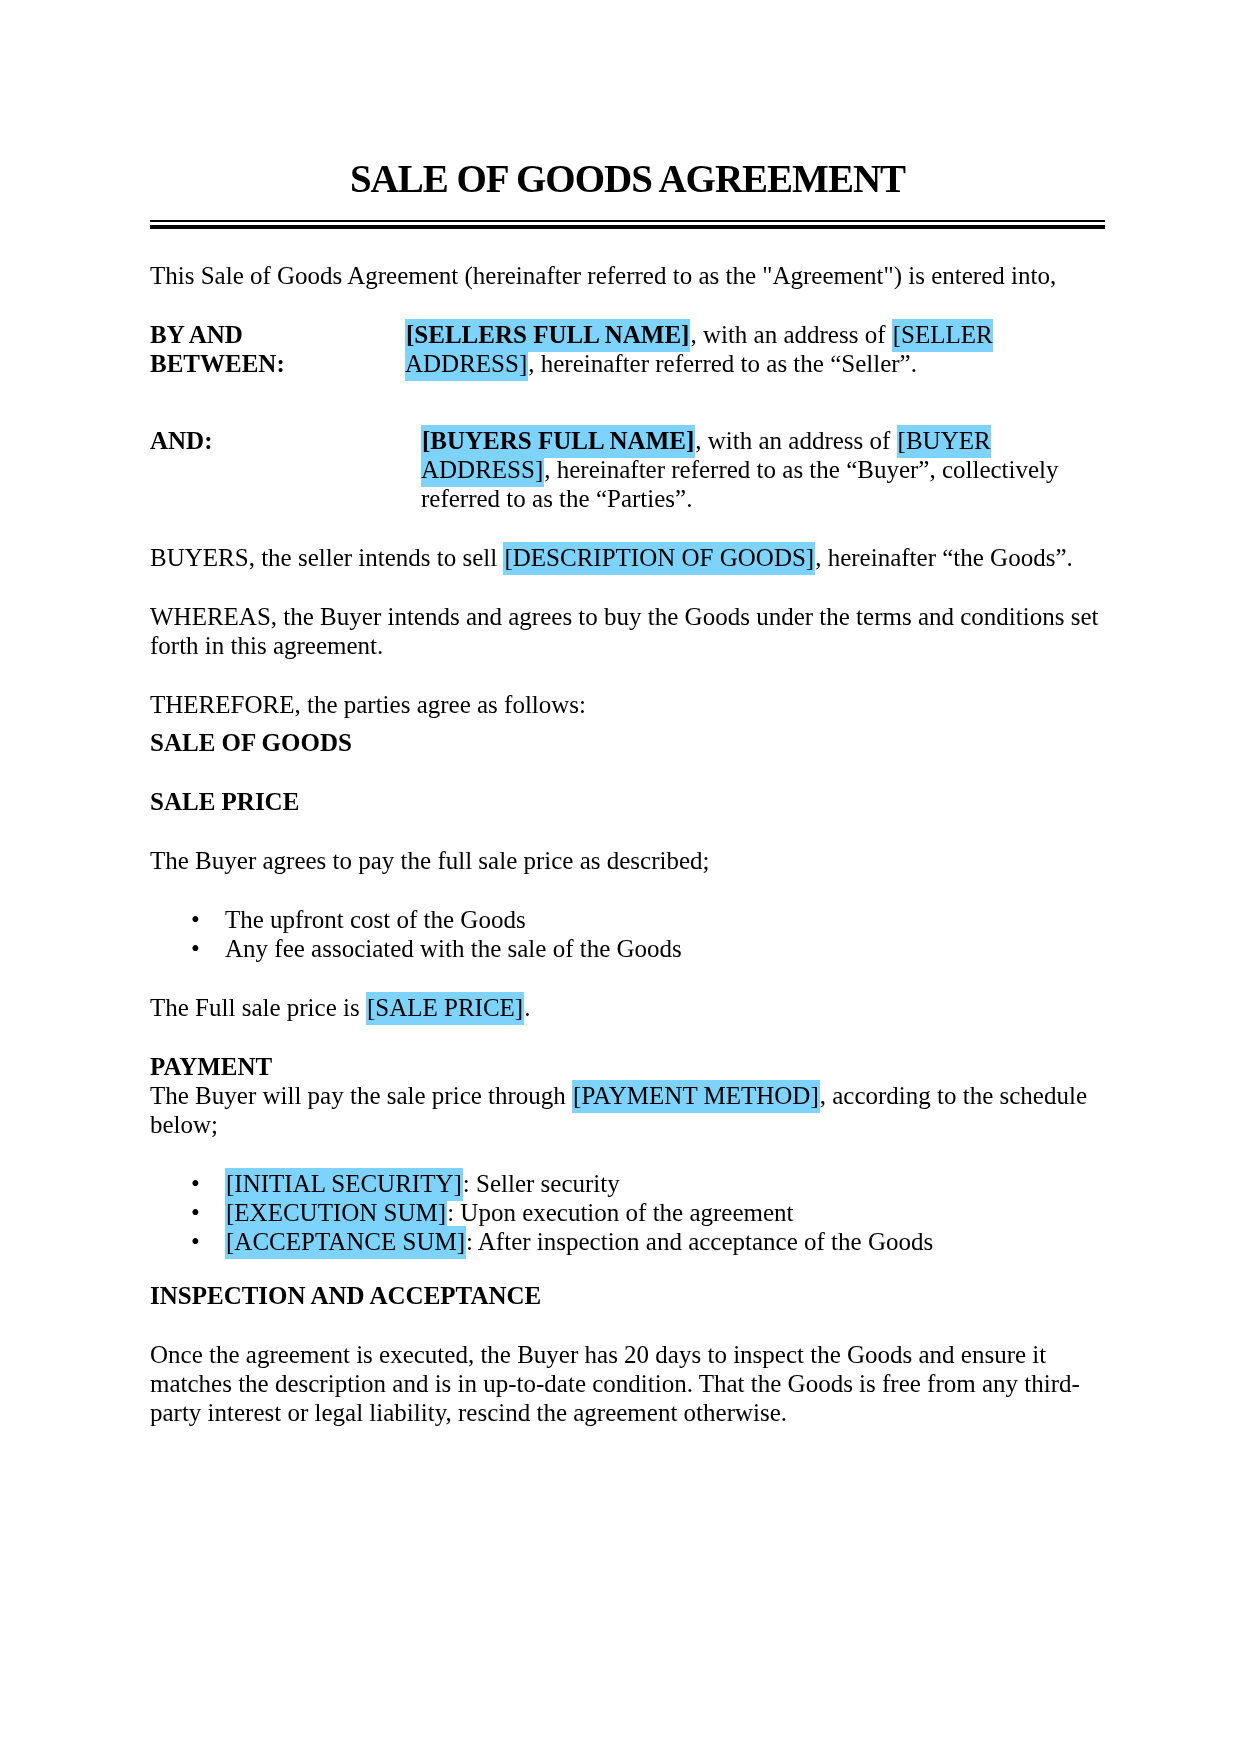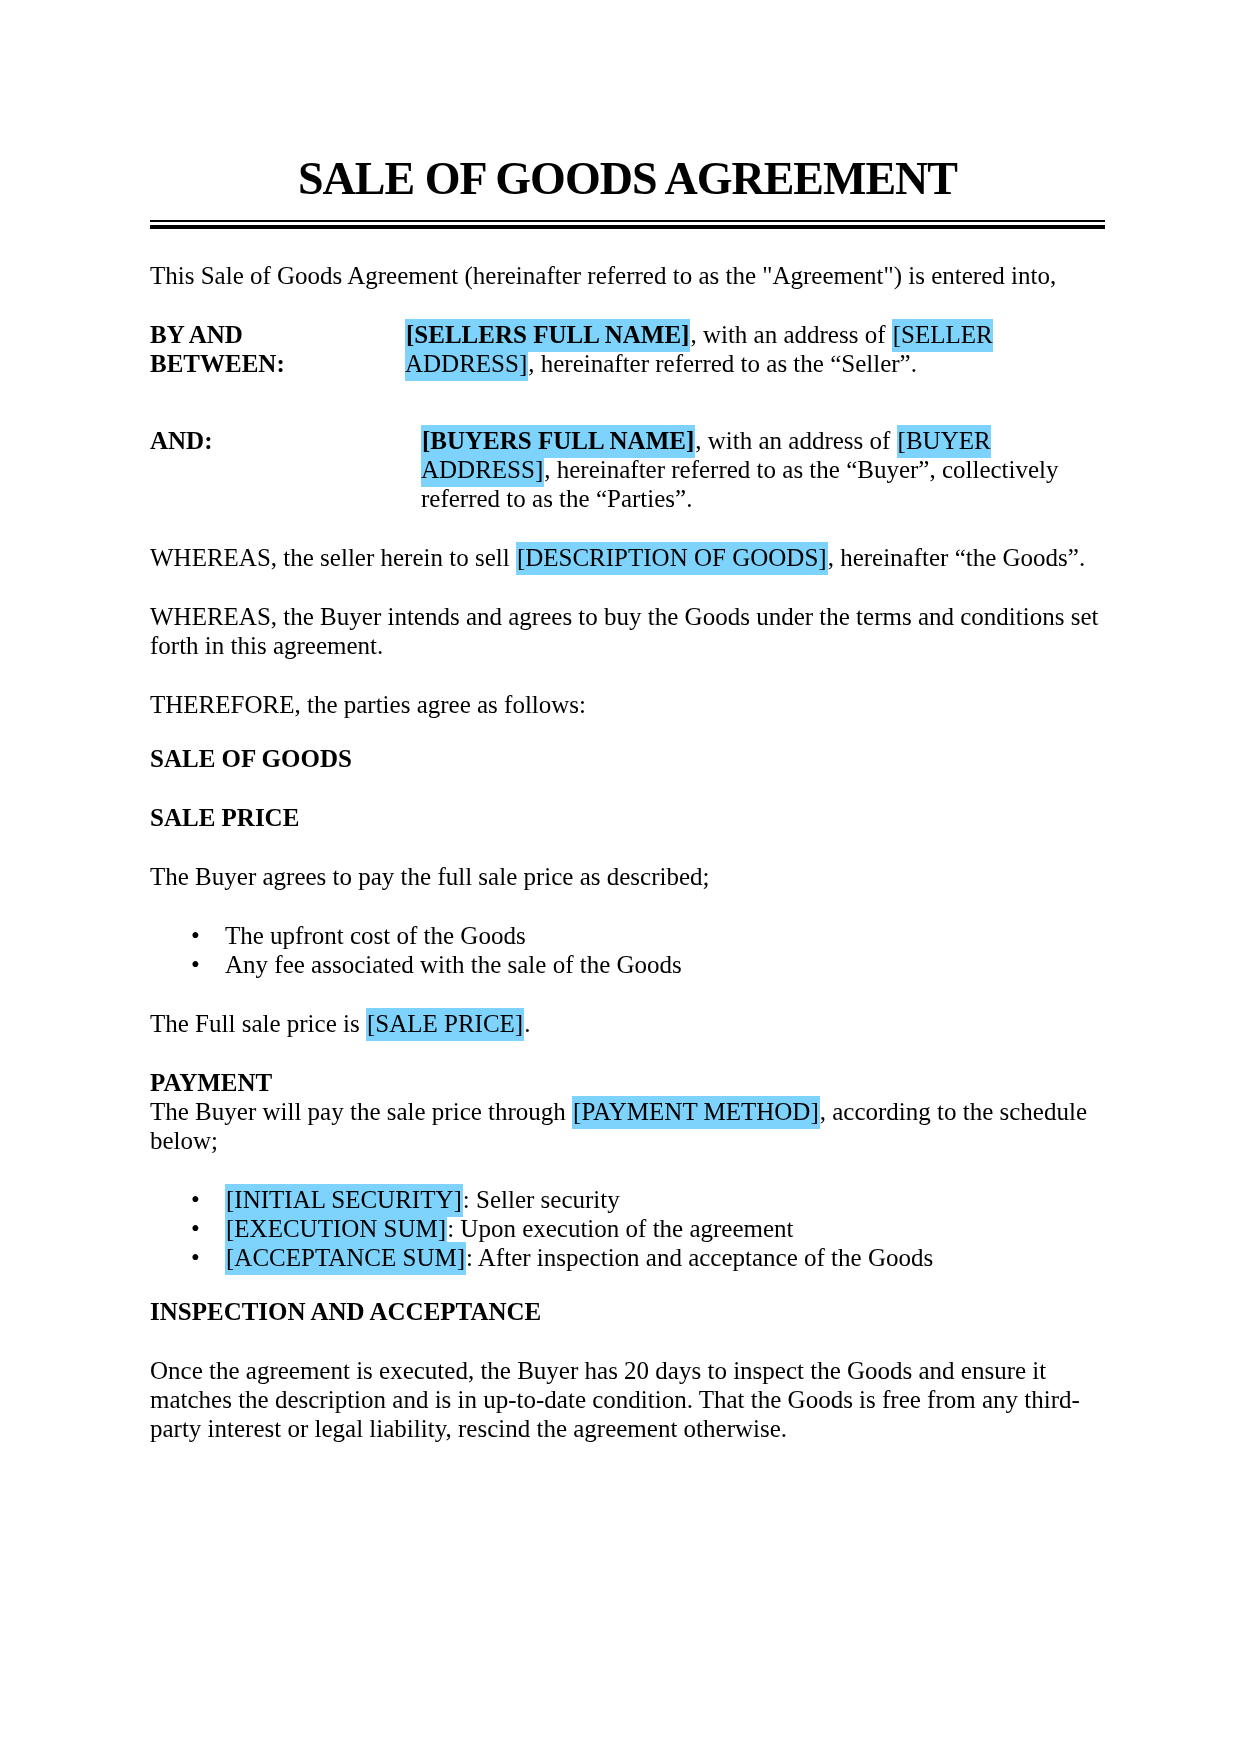--- a/index.html
+++ b/index.html
@@ -15,21 +15,21 @@
   }
   .page {
     box-sizing: border-box;
     width: 1240px;
     height: 1754px;
     padding: 0 135px 0 150px;
     background: #ffffff;
   }
   h1.doc-title {
     margin: 145px 0 0 0;
-    font-size: 46px;
+    font-size: 39px;
     line-height: 67px;
     font-weight: bold;
     letter-spacing: -1px;
     text-align: center;
     white-space: nowrap;
   }
   .rule {
     margin-top: 8px;
     height: 3px;
     border-top: 2px solid #000;
@@ -51,21 +51,21 @@
     content: "\2022";
     position: absolute;
     left: -34px;
     top: 0;
   }
   .hl { background: #7dd3fc; padding: 2px 1px 4px 1px; }
   .b { font-weight: bold; }
   
   [data-name="intro-paragraph"] { margin-top: 32px; }
   [data-name="and-clause"] { margin-top: 48px; gap: 16px; }
-  [data-name="sale-of-goods-heading"] { margin-top: 25px; }
+  [data-name="sale-of-goods-heading"] { margin-top: 9px; }
   [data-name="payment-intro-paragraph"] { margin-top: 0; }
   [data-name="inspection-heading"] { margin-top: 25px; }
 </style>
 </head>
 <body>
 
 <div class="page" data-name="document-page">
   <header data-name="document-header">
     <h1 class="doc-title" data-name="document-title">SALE OF GOODS AGREEMENT</h1>
     <div class="rule" data-name="title-rule"></div>
@@ -73,21 +73,21 @@
   <main data-name="document-body">
       <div class="block para" data-name="intro-paragraph"><span data-name="text-run">This Sale of Goods Agreement (hereinafter referred to as the "Agreement") is entered into,</span></div>
       <div class="block kv" data-name="by-and-between-clause">
         <div class="kv-label" data-name="by-and-between-clause-label">BY AND BETWEEN:</div>
         <div class="kv-value" data-name="by-and-between-clause-value"><span class="hl b" data-name="placeholder-field">[SELLERS FULL NAME]</span><span data-name="text-run">, with an address of </span><span class="hl" data-name="placeholder-field">[SELLER ADDRESS]</span><span data-name="text-run">, hereinafter referred to as the “Seller”.</span></div>
       </div>
       <div class="block kv" data-name="and-clause">
         <div class="kv-label" data-name="and-clause-label">AND:</div>
         <div class="kv-value" data-name="and-clause-value"><span class="hl b" data-name="placeholder-field">[BUYERS FULL NAME]</span><span data-name="text-run">, with an address of </span><span class="hl" data-name="placeholder-field">[BUYER ADDRESS]</span><span data-name="text-run">, hereinafter referred to as the “Buyer”, collectively referred to as the “Parties”.</span></div>
       </div>
-      <div class="block para" data-name="whereas-seller-paragraph"><span data-name="text-run">WHEREAS, the seller herein to sell </span><span class="hl" data-name="placeholder-field">[DESCRIPTION OF GOODS]</span><span data-name="text-run">, hereinafter “the Goods”.</span></div>
+      <div class="block para" data-name="whereas-seller-paragraph"><span data-name="text-run">BUYERS, the seller intends to sell </span><span class="hl" data-name="placeholder-field">[DESCRIPTION OF GOODS]</span><span data-name="text-run">, hereinafter “the Goods”.</span></div>
       <div class="block para" data-name="whereas-buyer-paragraph"><span data-name="text-run">WHEREAS, the Buyer intends and agrees to buy the Goods under the terms and conditions set forth in this agreement.</span></div>
       <div class="block para" data-name="therefore-paragraph"><span data-name="text-run">THEREFORE, the parties agree as follows:</span></div>
       <div class="block heading" data-name="sale-of-goods-heading"><span data-name="text-run">SALE OF GOODS</span></div>
       <div class="block heading" data-name="sale-price-heading"><span data-name="text-run">SALE PRICE</span></div>
       <div class="block para" data-name="sale-price-paragraph"><span data-name="text-run">The Buyer agrees to pay the full sale price as described;</span></div>
       <ul class="block bullets" data-name="sale-price-bullets">
         <li data-name="list-item"><span data-name="text-run">The upfront cost of the Goods</span></li>
         <li data-name="list-item"><span data-name="text-run">Any fee associated with the sale of the Goods</span></li>
       </ul>
       <div class="block para" data-name="full-sale-price-paragraph"><span data-name="text-run">The Full sale price is </span><span class="hl" data-name="placeholder-field">[SALE PRICE]</span><span data-name="text-run">.</span></div>

